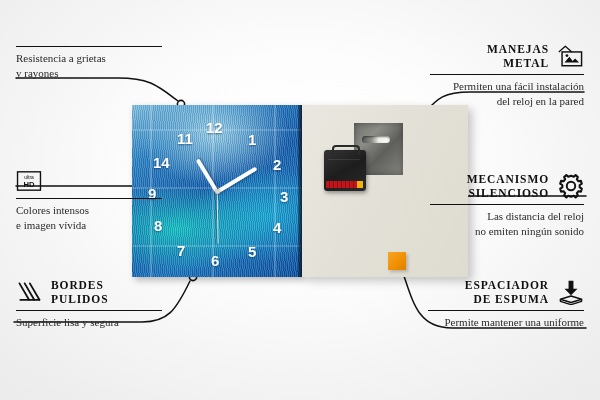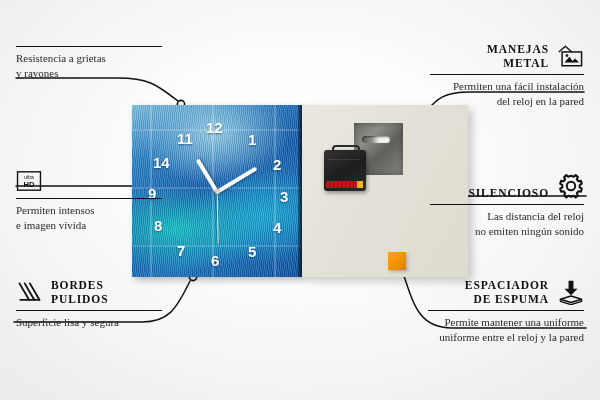--- a/index.html
+++ b/index.html
@@ -174,21 +174,21 @@
           <text x="17" y="13" text-anchor="middle" font-family="Liberation Sans, sans-serif" font-size="6.5" fill="#111">ultra</text>
           <text x="17" y="23.5" text-anchor="middle" font-family="Liberation Sans, sans-serif" font-size="10" font-weight="bold" fill="#111">HD</text>
         </svg>
       </span>
       <span class="titles">
         <br>
       </span>
     </div>
     <div class="rule" style="width:146px;"></div>
     <div class="desc">
-      <span>Permiten intensos</span><br>
+      <span>Colores intensos</span><br>
       <span>e imagen vívida</span>
     </div>
   </div>
 
   <div class="feat right" style="left:430px;top:42px;width:154px;">
     <div class="head">
       <span class="titles">
         <span>MANEJAS</span><br>
         <span>METAL</span>
       </span>
@@ -228,21 +228,21 @@
     <div class="rule" style="width:146px;"></div>
     <div class="desc">
       <span>Superficie lisa y segura</span>
       <span></span>
     </div>
   </div>
 
   <div class="feat right" style="left:430px;top:172px;width:154px;">
     <div class="head">
       <span class="titles">
-        <br>
+        <span>MECANISMO</span><br>
         <span>SILENCIOSO</span>
       </span>
       <span class="ico">
         <svg viewBox="0 0 32 32">
           <g fill="none" stroke="#111" stroke-width="2.6" stroke-linejoin="round">
             <path d="M16 3.5 l3.4 1.1 2.3-2.0 2.7 2.4-1.2 2.8 2.0 2.3 3.0-.4 1.1 3.5-2.6 1.6v3.0l2.6 1.6-1.1 3.5-3.0-.4-2.0 2.3 1.2 2.8-2.7 2.4-2.3-2.0-3.4 1.1-3.4-1.1-2.3 2.0-2.7-2.4 1.2-2.8-2.0-2.3-3.0.4-1.1-3.5 2.6-1.6v-3.0l-2.6-1.6 1.1-3.5 3.0.4 2.0-2.3-1.2-2.8 2.7-2.4 2.3 2.0z"></path>
           </g>
           <circle cx="16" cy="16" r="5.2" fill="none" stroke="#111" stroke-width="2.4"></circle>
         </svg>
       </span>
@@ -264,17 +264,16 @@
         <svg viewBox="0 0 32 32">
           <path d="M13 2 L19 2 L19 12 L24 12 L16 20 L8 12 L13 12 Z" fill="#111"></path>
           <path d="M16 21 L29 25 L16 29 L3 25 Z" fill="none" stroke="#111" stroke-width="1.8" stroke-linejoin="round"></path>
           <path d="M3 25 L3 27.5 L16 31.5 L29 27.5 L29 25" fill="none" stroke="#111" stroke-width="1.8" stroke-linejoin="round"></path>
         </svg>
       </span>
     </div>
     <div class="rule" style="width:156px;"></div>
     <div class="desc">
       <span>Permite mantener una uniforme</span><br>
-      <span>uniforme entre el reloj y la pared</span>
     </div>
   </div>
 
 </div>
 
 </body></html>

